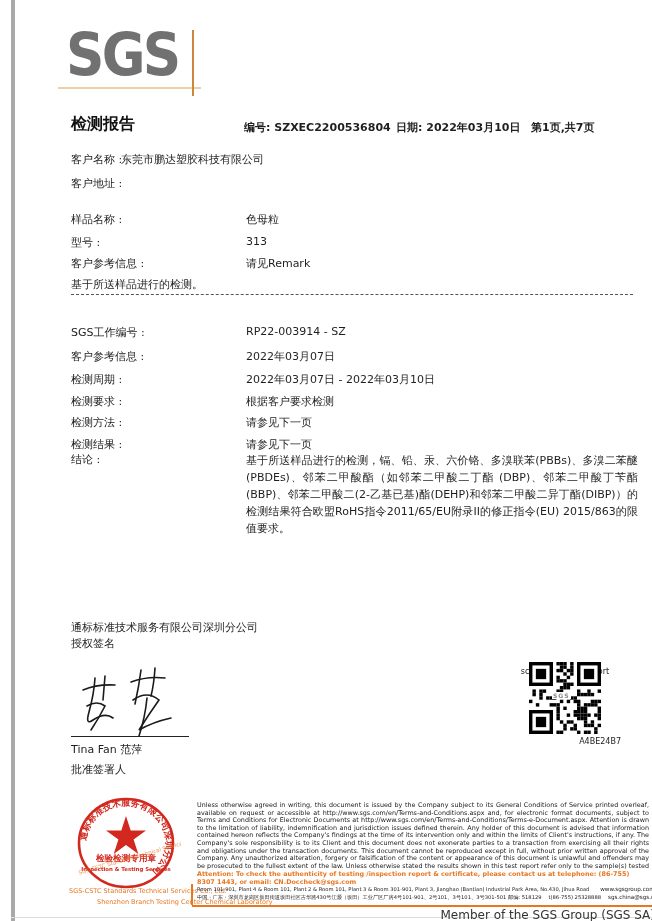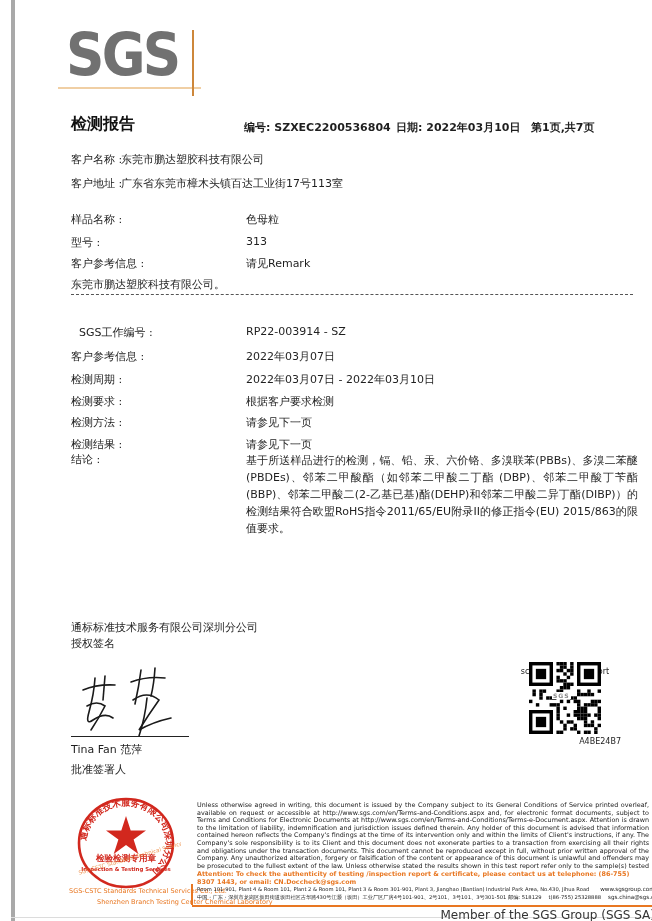--- a/index.html
+++ b/index.html
@@ -67,33 +67,32 @@
   <div class="abs logo-vline"></div>
 
   <div class="abs doc-title">检测报告</div>
   <div class="abs t11 b doc-number">编号: SZXEC2200536804</div>
   <div class="abs t11 b doc-date">日期: 2022年03月10日</div>
   <div class="abs t11 b doc-page">第1页,共7页</div>
 
   <div class="abs t11 lbl" style="left:60px;top:152px">客户名称 :</div>
   <div class="abs t11" style="left:110px;top:152px">东莞市鹏达塑胶科技有限公司</div>
   <div class="abs t11 lbl" style="left:60px;top:176px">客户地址 :</div>
-  <div class="abs t11" style="left:110px;top:176px">广东省东莞市樟木头镇百达工业街17号113室</div>
 
   <div class="abs t11 lbl" style="left:60px;top:212px">样品名称 :</div>
   <div class="abs t11" style="left:235px;top:212px">色母粒</div>
   <div class="abs t11 lbl" style="left:60px;top:235px">型号 :</div>
   <div class="abs t11" style="left:235px;top:235px">313</div>
   <div class="abs t11 lbl" style="left:60px;top:256px">客户参考信息 :</div>
   <div class="abs t11" style="left:235px;top:256px">请见Remark</div>
-  <div class="abs t11" style="left:60px;top:277px">东莞市鹏达塑胶科技有限公司。</div>
+  <div class="abs t11" style="left:60px;top:277px">基于所送样品进行的检测。</div>
 
   <div class="abs dashed"></div>
 
-  <div class="abs t11 lbl" style="left:68px;top:325px">SGS工作编号 :</div>
+  <div class="abs t11 lbl" style="left:60px;top:325px">SGS工作编号 :</div>
   <div class="abs t11" style="left:235px;top:325px">RP22-003914 - SZ</div>
   <div class="abs t11 lbl" style="left:60px;top:349px">客户参考信息 :</div>
   <div class="abs t11" style="left:235px;top:349px">2022年03月07日</div>
   <div class="abs t11 lbl" style="left:60px;top:372px">检测周期 :</div>
   <div class="abs t11" style="left:235px;top:372px">2022年03月07日 - 2022年03月10日</div>
   <div class="abs t11 lbl" style="left:60px;top:394px">检测要求 :</div>
   <div class="abs t11" style="left:235px;top:394px">根据客户要求检测</div>
   <div class="abs t11 lbl" style="left:60px;top:415px">检测方法 :</div>
   <div class="abs t11" style="left:235px;top:415px">请参见下一页</div>
   <div class="abs t11 lbl" style="left:60px;top:437px">检测结果 :</div>

